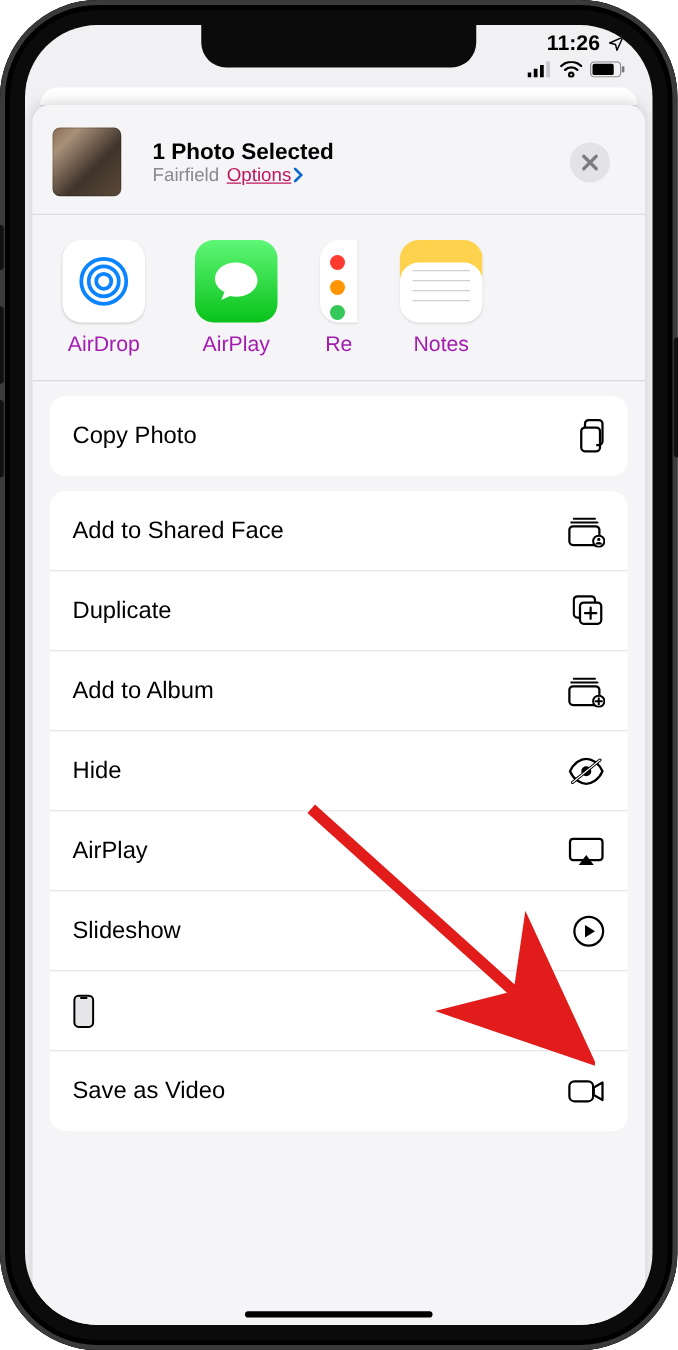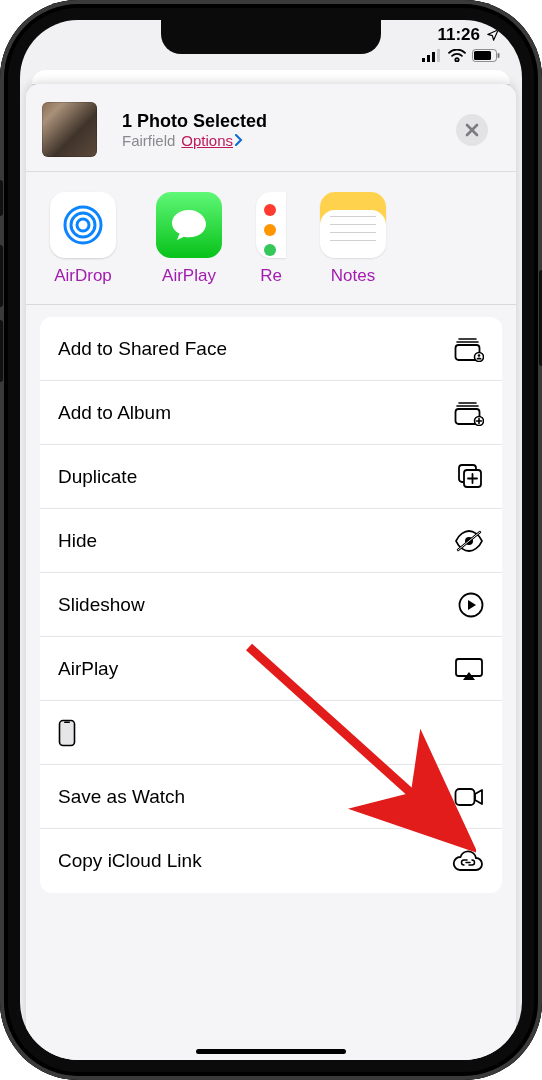--- a/index.html
+++ b/index.html
@@ -271,90 +271,92 @@
           <div class="label">Re</div>
         </div>
         <div class="app">
           <div class="icon-box icon-notes"></div>
           <div class="label">Notes</div>
         </div>
       </div>
 
       <div class="actions">
 
+        <div class="group">
+          <div class="row">
+            <span class="txt">Copy Photo</span>
+            <svg width="26" height="28" viewBox="0 0 26 28">
+                <rect x="7" y="7" width="15" height="19" rx="3" fill="none" stroke="#000" stroke-width="1.8"></rect>
+                <path d="M10 7 V4 a3 3 0 0 1 3-3 h8 a3 3 0 0 1 3 3 v14 a3 3 0 0 1-3 3 h-2" fill="none" stroke="#000" stroke-width="1.8"></path>
+              </svg>
+          </div>
+        </div>
 
         <div class="group">
           <div class="row">
             <span class="txt">Add to Shared Face</span>
             <svg width="30" height="26" viewBox="0 0 30 26">
                 <path d="M5 3 h17 M3 6 h21" stroke="#000" stroke-width="1.6" stroke-linecap="round"></path>
                 <rect x="1.5" y="9" width="24" height="15" rx="3" fill="none" stroke="#000" stroke-width="1.8"></rect>
                 <circle cx="25" cy="21" r="4.5" fill="#fff" stroke="#000" stroke-width="1.6"></circle>
                 <circle cx="25" cy="19.5" r="1.3" fill="#000"></circle>
                 <path d="M22.3 23.5 a2.7 2 0 0 1 5.4 0" fill="#000"></path>
               </svg>
           </div>
           <div class="row">
+            <span class="txt">Duplicate</span>
+            <svg width="26" height="26" viewBox="0 0 26 26">
+                <rect x="6" y="6" width="17" height="17" rx="3" fill="none" stroke="#000" stroke-width="1.8"></rect>
+                <path d="M6 18 H4 a3 3 0 0 1-3-3 V4 a3 3 0 0 1 3-3 h11 a3 3 0 0 1 3 3 v2" fill="none" stroke="#000" stroke-width="1.8"></path>
+                <path d="M14.5 10 v9 M10 14.5 h9" stroke="#000" stroke-width="1.8" stroke-linecap="round"></path>
+              </svg>
+          </div>
+          <div class="row">
             <span class="txt">Add to Album</span>
             <svg width="30" height="26" viewBox="0 0 30 26">
                 <path d="M5 3 h17 M3 6 h21" stroke="#000" stroke-width="1.6" stroke-linecap="round"></path>
                 <rect x="1.5" y="9" width="24" height="15" rx="3" fill="none" stroke="#000" stroke-width="1.8"></rect>
                 <circle cx="25" cy="21" r="4.5" fill="#fff" stroke="#000" stroke-width="1.6"></circle>
                 <path d="M25 18.5 v5 M22.5 21 h5" stroke="#000" stroke-width="1.6" stroke-linecap="round"></path>
               </svg>
           </div>
           <div class="row">
-            <span class="txt">Duplicate</span>
-            <svg width="26" height="26" viewBox="0 0 26 26">
-                <rect x="6" y="6" width="17" height="17" rx="3" fill="none" stroke="#000" stroke-width="1.8"></rect>
-                <path d="M6 18 H4 a3 3 0 0 1-3-3 V4 a3 3 0 0 1 3-3 h11 a3 3 0 0 1 3 3 v2" fill="none" stroke="#000" stroke-width="1.8"></path>
-                <path d="M14.5 10 v9 M10 14.5 h9" stroke="#000" stroke-width="1.8" stroke-linecap="round"></path>
-              </svg>
-          </div>
-          <div class="row">
             <span class="txt">Hide</span>
             <svg width="30" height="22" viewBox="0 0 30 22">
                 <path d="M2 11 C5 4 11 1 15 1 s10 3 13 10 c-3 7-9 10-13 10 S5 18 2 11 Z" fill="none" stroke="#000" stroke-width="1.8"></path>
                 <circle cx="15" cy="11" r="4" fill="#000"></circle>
                 <path d="M4 20 L26 2" stroke="#000" stroke-width="2.4" stroke-linecap="round"></path>
                 <path d="M4 20 L26 2" stroke="#fff" stroke-width="0.9" stroke-linecap="round"></path>
               </svg>
           </div>
           <div class="row">
+            <span class="txt">AirPlay</span>
+            <svg width="30" height="24" viewBox="0 0 30 24">
+                <rect x="2" y="2" width="26" height="17" rx="2.5" fill="none" stroke="#000" stroke-width="1.8"></rect>
+                <path d="M9 23 L15 15 L21 23 Z" fill="#000"></path>
+              </svg>
+          </div>
+          <div class="row">
             <span class="txt">Slideshow</span>
             <svg width="26" height="26" viewBox="0 0 26 26">
                 <circle cx="13" cy="13" r="11.5" fill="none" stroke="#000" stroke-width="1.8"></circle>
                 <path d="M10 8 L18 13 L10 18 Z" fill="#000"></path>
               </svg>
           </div>
           <div class="row">
-            <span class="txt">AirPlay</span>
-            <svg width="30" height="24" viewBox="0 0 30 24">
-                <rect x="2" y="2" width="26" height="17" rx="2.5" fill="none" stroke="#000" stroke-width="1.8"></rect>
-                <path d="M9 23 L15 15 L21 23 Z" fill="#000"></path>
-              </svg>
-          </div>
-          <div class="row">
             <svg width="18" height="28" viewBox="0 0 18 28">
                 <rect x="1.5" y="1.5" width="15" height="25" rx="3.5" fill="#e6e6e9" stroke="#000" stroke-width="1.6"></rect>
                 <rect x="6" y="2.5" width="6" height="1.6" rx="0.8" fill="#000"></rect>
               </svg>
           </div>
           <div class="row">
-            <span class="txt">Save as Watch</span>
+            <span class="txt">Save as Video</span>
             <svg width="30" height="22" viewBox="0 0 30 22">
                 <rect x="1.5" y="3" width="19" height="16" rx="4" fill="none" stroke="#000" stroke-width="1.8"></rect>
                 <path d="M21 8 L28 4 V18 L21 14 Z" fill="none" stroke="#000" stroke-width="1.8" stroke-linejoin="round"></path>
-              </svg>
-          </div>
-          <div class="row">
-            <span class="txt">Copy iCloud Link</span>
-            <svg width="32" height="22" viewBox="0 0 32 22">
-                <path d="M24 20 a6 6 0 0 0 0-12 a8 8 0 0 0-15.5-1 A6.5 6.5 0 0 0 8 20 Z" fill="none" stroke="#000" stroke-width="1.8"></path>
-                <path d="M12 14 a2.5 2.5 0 0 1 0-5 h3 M20 9 a2.5 2.5 0 0 1 0 5 h-3 M14 11.5 h4" fill="none" stroke="#000" stroke-width="1.5" stroke-linecap="round" transform="translate(0 1)"></path>
               </svg>
           </div>
         </div>
 
 
       </div>
 
       <div class="home-indicator"></div>
 
       <svg class="annot-arrow" style="left:215px; top:555px;" width="235" height="220" viewBox="0 0 235 220">

